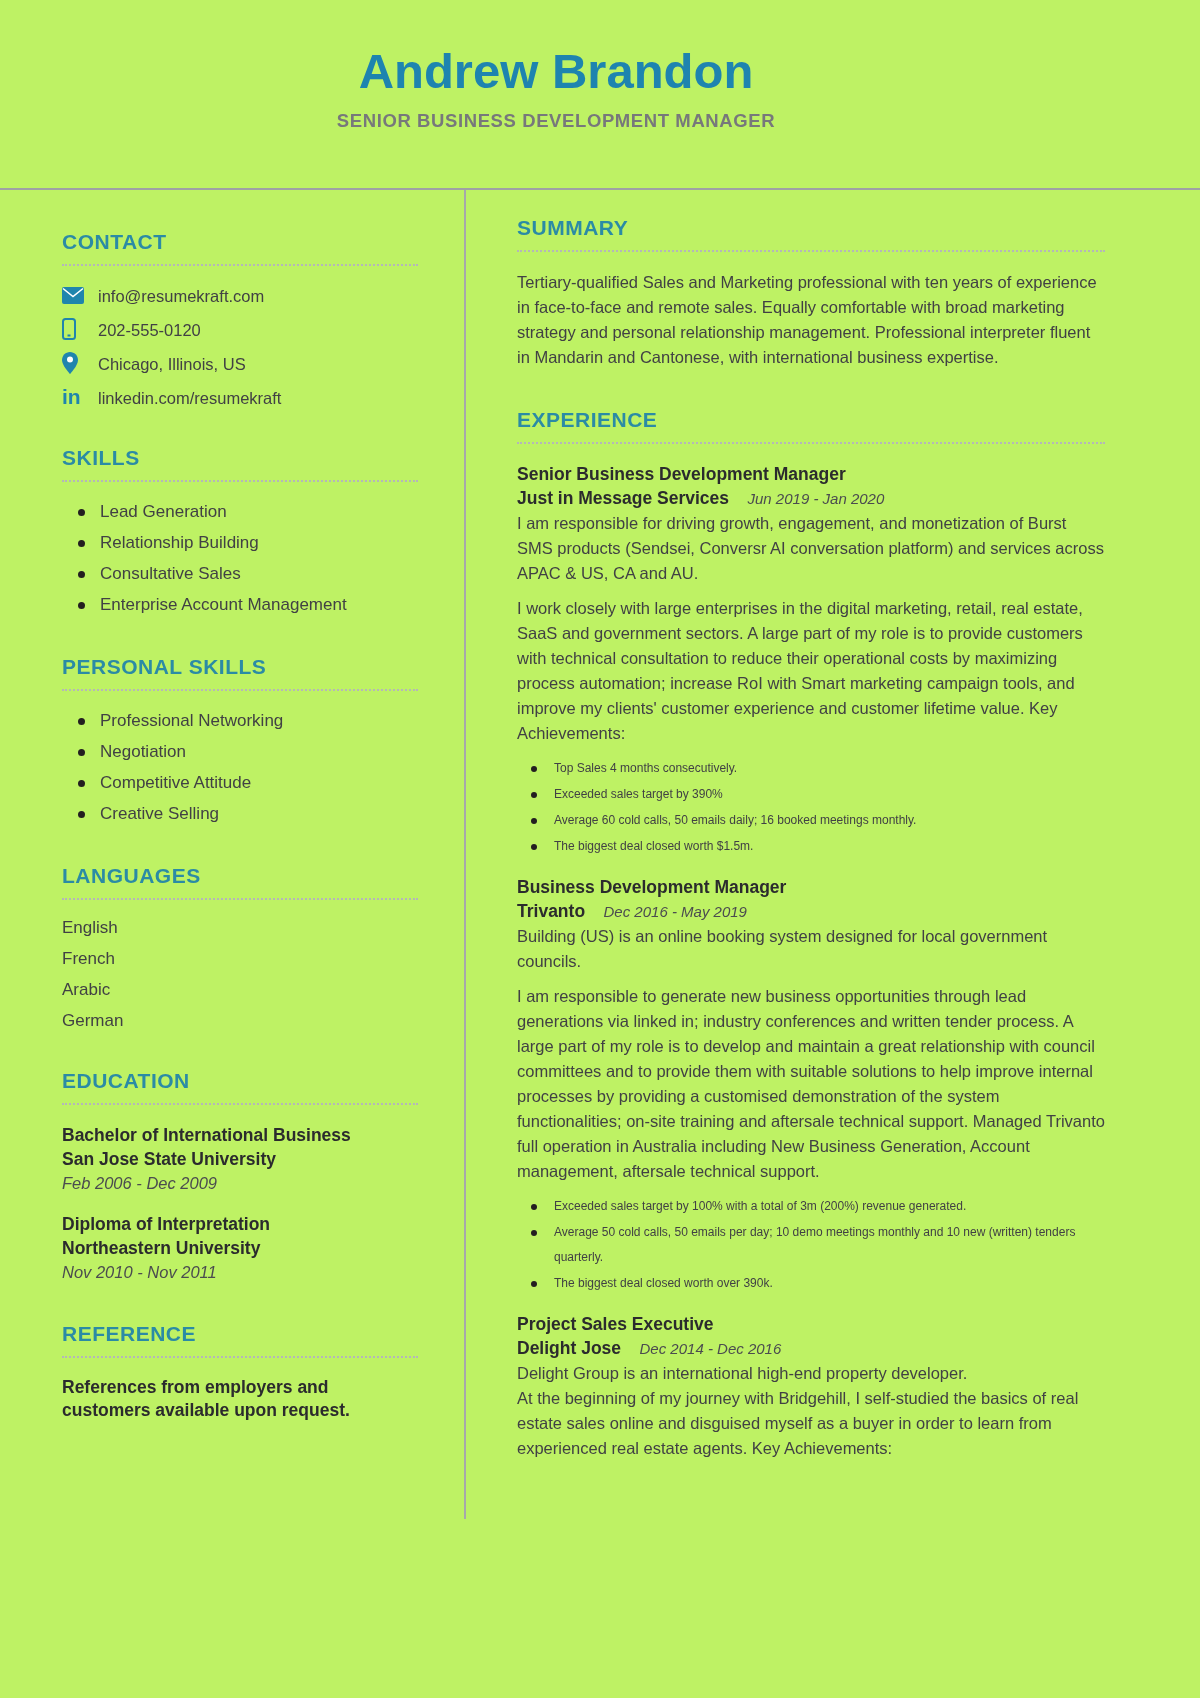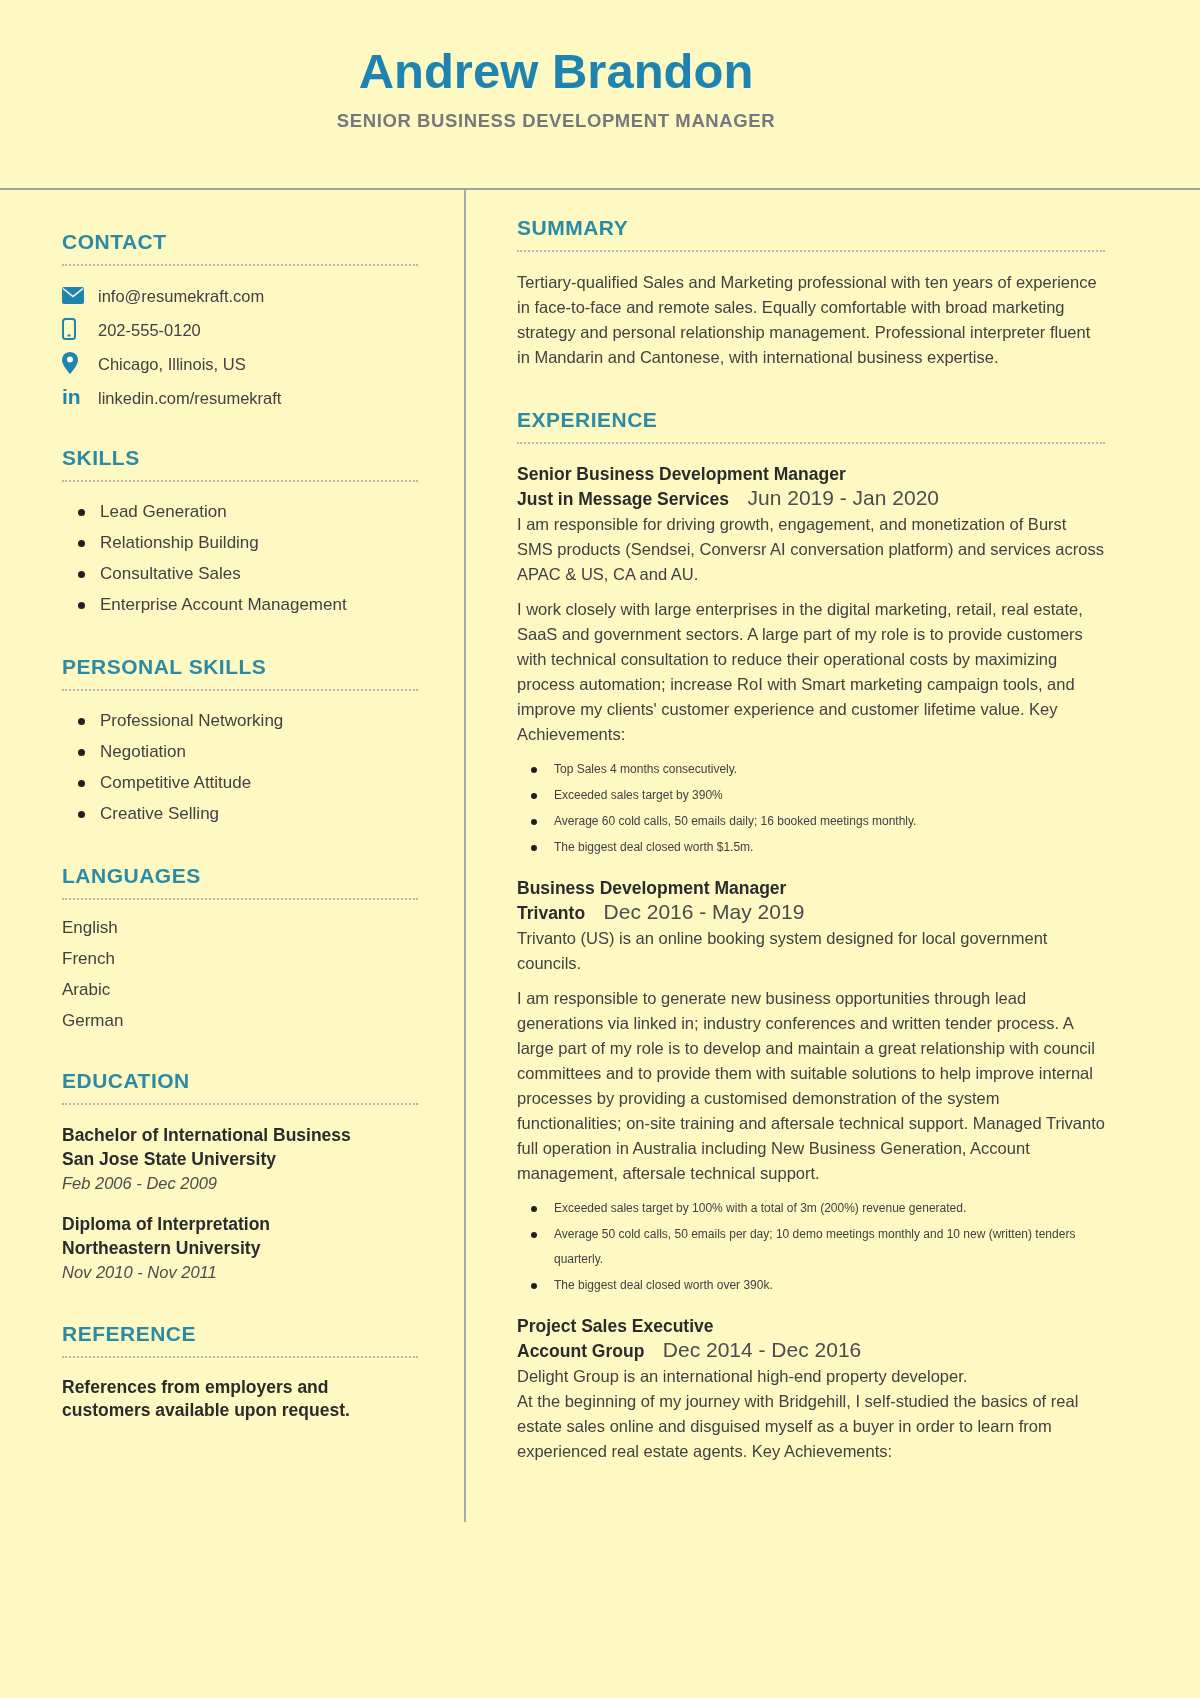--- a/index.html
+++ b/index.html
@@ -8,21 +8,21 @@
     width: 1200px;
     background: #ffffff;
     font-family: "Liberation Sans", "DejaVu Sans", sans-serif;
     color: #414144;
   }
   .page {
     position: relative;
     width: 1200px;
     height: 1698px;
     overflow: hidden;
-    background: #fef9c3;
+    background: #bef264;
   }
 
   
   .header {
     padding-top: 44px;
     margin-right: 88px;
     text-align: center;
   }
   .name {
     margin: 0;
@@ -168,21 +168,22 @@
     color: #2b2b2d;
   }
   .company-line { line-height: 24px; margin-bottom: 0; }
   .company {
     font-size: 17.5px;
     font-weight: 700;
     color: #2b2b2d;
   }
   .dates {
     margin-left: 14px;
-    font-size: 21px;
+    font-size: 15px;
+    font-style: italic;
     color: #4b4c4f;
   }
   .job ul { margin: 4px 0 14px 0; }
   .job li {
     position: relative;
     padding-left: 37px;
     margin-bottom: 1px;
     font-size: 12px;
     line-height: 25px;
     color: #414144;
@@ -336,33 +337,33 @@
             <li>The biggest deal closed worth $1.5m.</li>
           </ul>
         </article>
 
         <article class="job">
           <h3 class="job-title">Business Development Manager</h3>
           <div class="company-line">
             <span class="company">Trivanto</span>
             <span class="dates">Dec 2016 - May 2019</span>
           </div>
-          <p class="body-text">Trivanto (US) is an online booking system designed for local government councils.</p>
+          <p class="body-text">Building (US) is an online booking system designed for local government councils.</p>
           <p class="body-text">I am responsible to generate new business opportunities through lead generations via linked in; industry conferences and written tender process. A large part of my role is to develop and maintain a great relationship with council committees and to provide them with suitable solutions to help improve internal processes by providing a customised demonstration of the system functionalities; on-site training and aftersale technical support. Managed Trivanto full operation in Australia including New Business Generation, Account management, aftersale technical support.</p>
           <ul>
             <li>Exceeded sales target by 100% with a total of 3m (200%) revenue generated.</li>
             <li>Average 50 cold calls, 50 emails per day; 10 demo meetings monthly and 10 new (written) tenders quarterly.</li>
             <li>The biggest deal closed worth over 390k.</li>
           </ul>
         </article>
 
         <article class="job">
           <h3 class="job-title">Project Sales Executive</h3>
           <div class="company-line">
-            <span class="company">Account Group</span>
+            <span class="company">Delight Jose</span>
             <span class="dates">Dec 2014 - Dec 2016</span>
           </div>
           <p class="body-text">Delight Group is an international high-end property developer.
 At the beginning of my journey with Bridgehill, I self-studied the basics of real estate sales online and disguised myself as a buyer in order to learn from experienced real estate agents. Key Achievements:</p>
         </article>
 
       </section>
 
     </main>
 

